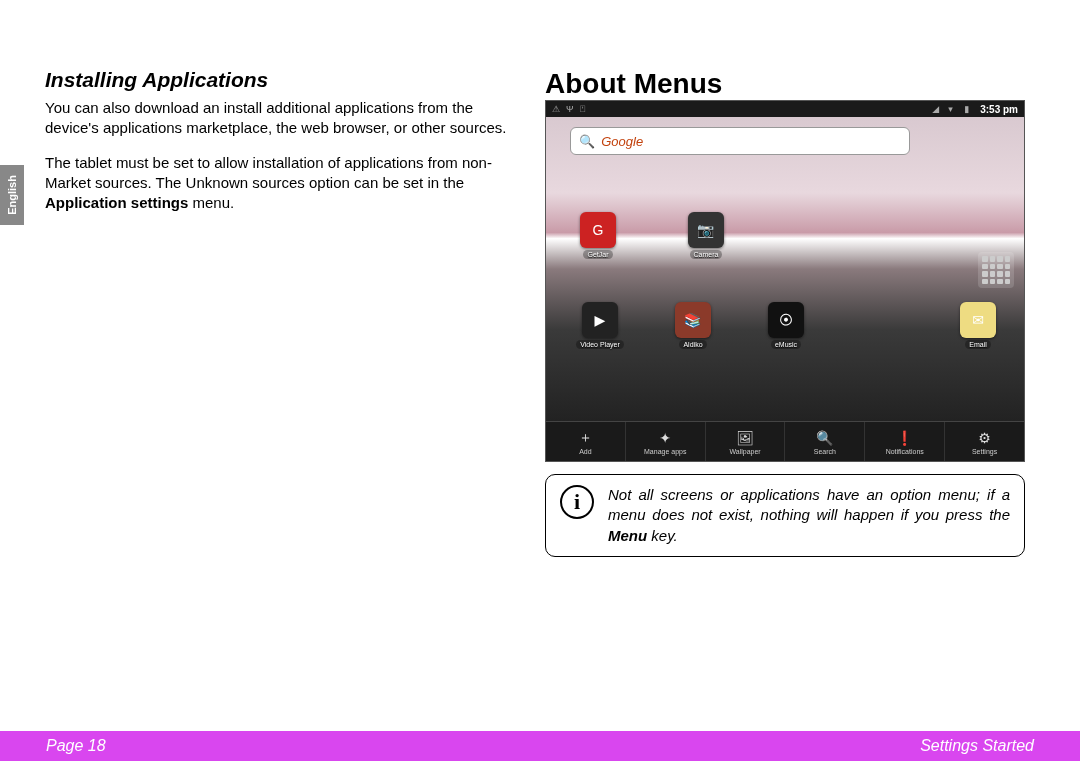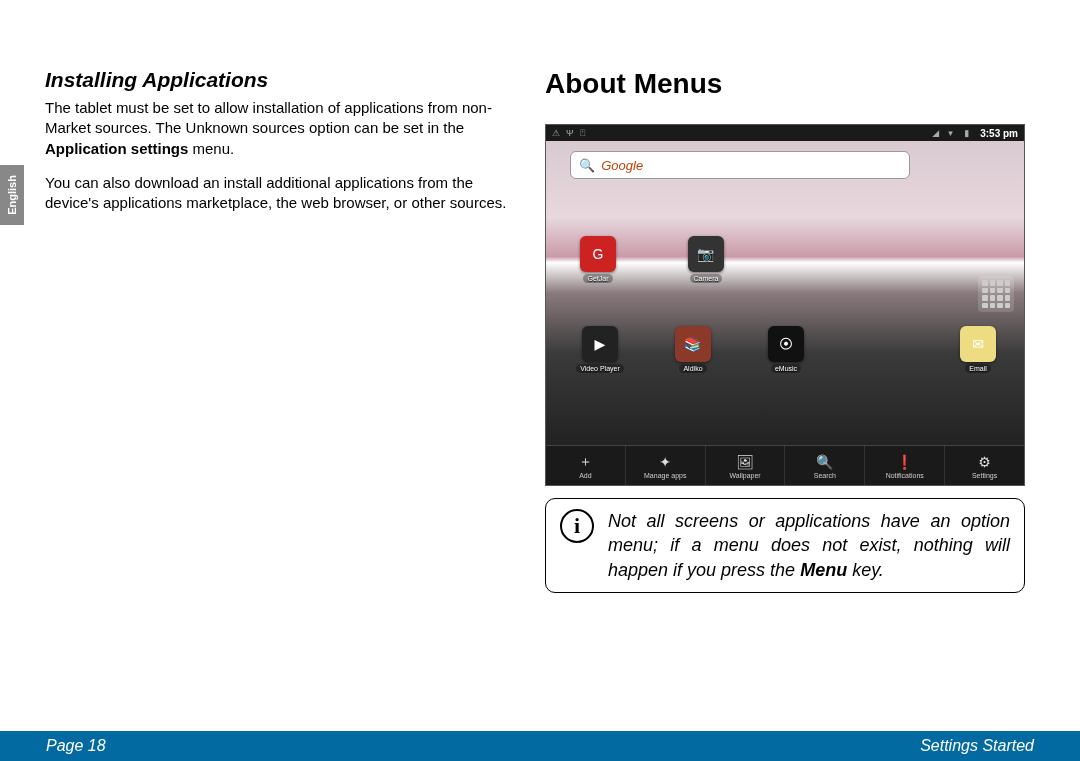--- a/index.html
+++ b/index.html
@@ -5,21 +5,21 @@
   * { margin: 0; padding: 0; box-sizing: border-box; }
   body { width: 1080px; height: 761px; background: #fff; font-family: Arial, Helvetica, sans-serif; position: relative; overflow: hidden; }
   
   .tab { position: absolute; left: 0; top: 165px; width: 24px; height: 60px; background: #888; display: flex; align-items: center; justify-content: center; }
   .tab span { transform: rotate(-90deg); color: #fff; font-size: 11px; font-weight: bold; white-space: nowrap; }
   
   .page { position: absolute; left: 45px; top: 68px; width: 990px; height: 660px; display: flex; gap: 20px; }
   .col { width: 480px; }
   
   h2 { font-style: italic; font-size: 21px; margin-bottom: 6px; font-weight: bold; }
-  h1 { font-size: 28px; font-weight: bold; margin-bottom: 24px; }
+  h1 { font-size: 28px; font-weight: bold; margin-bottom: 0; }
   p { font-size: 15px; line-height: 1.35; margin-bottom: 14px; }
   .bold { font-weight: bold; }
   
   .screenshot { width: 480px; height: 362px; background: #000; border: 1px solid #555; position: relative; overflow: hidden; margin-bottom: 12px; }
   .statusbar { height: 16px; background: #1a1a1a; display: flex; align-items: center; justify-content: space-between; padding: 0 6px; }
   .status-left { display: flex; gap: 4px; }
   .status-icon { width: 10px; height: 10px; color: #aaa; font-size: 9px; }
   .status-right { display: flex; align-items: center; gap: 6px; }
   .status-time { color: #fff; font-size: 10px; font-weight: bold; }
   
@@ -41,39 +41,39 @@
   .email-app { position: absolute; right: 28px; top: 185px; display: flex; flex-direction: column; align-items: center; }
   
   .menubar { height: 42px; background: #1a1a1a; display: flex; border-top: 1px solid #444; }
   .menu-item { flex: 1; display: flex; flex-direction: column; align-items: center; justify-content: center; border-right: 1px solid #333; gap: 2px; }
   .menu-item:last-child { border-right: none; }
   .menu-icon { color: #ddd; font-size: 14px; width:16px; height:16px; display:flex; align-items:center; justify-content:center; }
   .menu-label { color: #ccc; font-size: 7px; }
   
   .note { border: 1px solid #000; border-radius: 10px; padding: 10px 14px; display: flex; gap: 14px; align-items: flex-start; }
   .note-icon { width: 34px; height: 34px; border: 2.5px solid #000; border-radius: 50%; display: flex; align-items: center; justify-content: center; font-size: 22px; font-weight: bold; font-family: Georgia, serif; flex-shrink: 0; }
-  .note-text { font-style: italic; font-size: 18px; line-height: 1.35; text-align: justify; }
+  .note-text { font-style: italic; font-size: 15px; line-height: 1.35; text-align: justify; }
   
-  .footer { position: absolute; left: 0; bottom: 0; width: 1080px; height: 30px; background: #0369a1; display: flex; justify-content: space-between; align-items: center; padding: 0 46px; }
+  .footer { position: absolute; left: 0; bottom: 0; width: 1080px; height: 30px; background: #d946ef; display: flex; justify-content: space-between; align-items: center; padding: 0 46px; }
   .footer span { color: #fff; font-style: italic; font-size: 16px; }
 </style>
 </head>
 <body>
 
 <div class="tab">
   <span>English</span>
 </div>
 
 <div class="page">
   <div class="col">
     <h2>Installing Applications</h2>
+    <p>You can also download an install additional applications from the device's applications marketplace, the web browser, or other sources.</p>
     <p>
       <span>The tablet must be set to allow installation of applications from non-Market sources. The Unknown sources option can be set in the </span><span class="bold">Application settings</span><span> menu.</span>
     </p>
-    <p>You can also download an install additional applications from the device's applications marketplace, the web browser, or other sources.</p>
   </div>
 
   <div class="col">
     <h1>About Menus</h1>
 
     <div class="screenshot">
       <div class="statusbar">
         <div class="status-left">
           <span class="status-icon">⚠</span>
           <span class="status-icon">Ψ</span>

